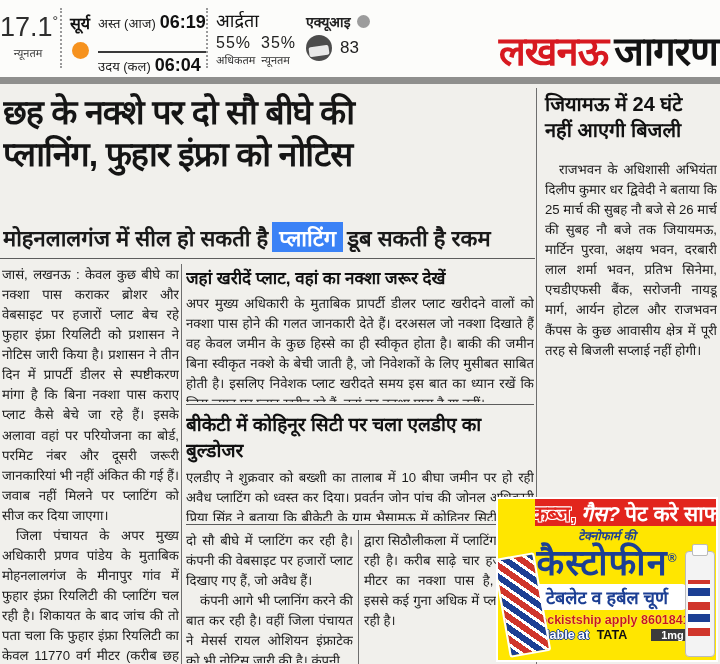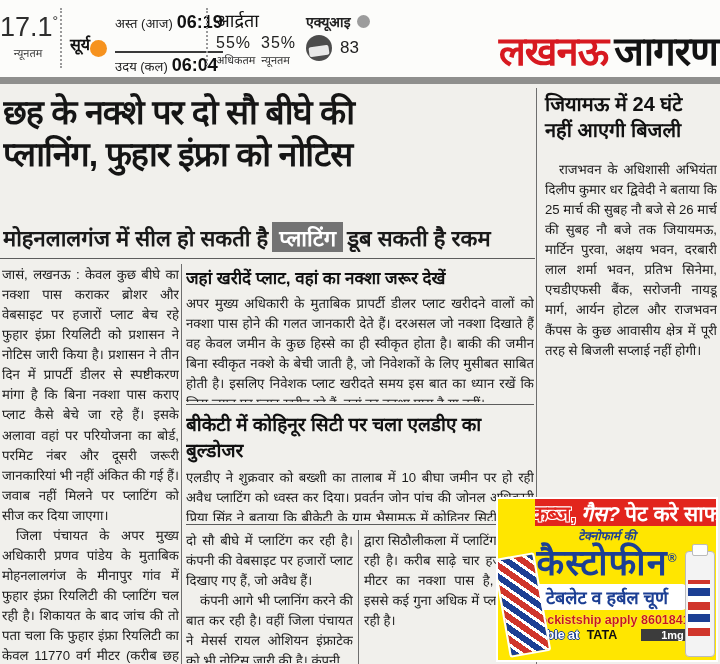--- a/index.html
+++ b/index.html
@@ -11,21 +11,21 @@
   }
   
   .topbar{position:absolute;left:0;top:0;width:720px;height:77px;background:#fcfcfa;}
   .temp-block{position:absolute;left:0;top:12px;width:56px;text-align:center;}
   .temp-val{font-size:27px;color:#2e2e2e;}
   .temp-deg{font-size:14px;vertical-align:super;}
   .temp-label{font-size:11px;color:#3c3c3c;margin-top:2px;}
   .vdot{position:absolute;top:8px;height:60px;border-left:2px dotted #9a9a9a;}
   .vdot1{left:60px;} .vdot2{left:206px;}
   .sun-block{position:absolute;left:70px;top:12px;display:flex;}
-  .sun-left{display:flex;flex-direction:row;align-items:center;margin-right:8px;}
+  .sun-left{display:flex;flex-direction:column;align-items:center;margin-right:8px;}
   .sun-word{font-size:16px;font-weight:bold;color:#111;}
   .sun-icon{width:17px;height:17px;border-radius:50%;background:#f6921e;margin-top:8px;}
   .sun-row1{font-size:13px;color:#222;border-bottom:2px solid #3a3a3a;padding-bottom:18px;}
   .sun-row2{font-size:13px;color:#222;padding-top:2px;}
   .sun-time{font-size:18px;font-weight:bold;color:#111;margin-left:4px;}
   .hum-block{position:absolute;left:216px;top:8px;}
   .hum-title{font-size:18px;font-weight:normal;color:#111;}
   .hum-vals{font-size:16px;color:#222;margin-top:2px;letter-spacing:1px;}
   .hum-vals span{margin-right:10px;}
   .hum-labels{font-size:11px;color:#333;}
@@ -37,21 +37,21 @@
   .face-icon{position:relative;width:26px;height:26px;border-radius:50%;background:#4c4c4c;display:inline-block;}
   .face-mask{position:absolute;left:3px;top:11px;width:20px;height:10px;background:#e8e8e8;border-radius:2px;transform:rotate(-8deg);}
   .aqi-val{font-size:17px;color:#222;}
   .masthead{position:absolute;right:2px;top:22px;font-size:40px;font-weight:bold;white-space:nowrap;letter-spacing:-1px;}
   .mh-red{color:#d71920;margin-right:6px;}
   .mh-black{color:#131313;}
   .gray-strip{position:absolute;left:0;top:77px;width:720px;height:7px;background:#8f8f8d;}
   
   .headline{position:absolute;left:3px;top:92px;width:532px;font-size:34px;line-height:1.23;font-weight:bold;color:#151515;letter-spacing:-1px;white-space:nowrap;overflow:hidden;}
   .subhead{position:absolute;left:3px;top:222px;width:532px;font-size:22px;font-weight:bold;color:#1a1a1a;white-space:nowrap;overflow:hidden;}
-  .subhead .hl{background:#737373;color:#ffffff;padding:15px 7px;margin:16px 4px;}
+  .subhead .hl{background:#3b82f6;color:#ffffff;padding:15px 7px;margin:16px 4px;}
   .hrule{position:absolute;border-top:1px solid #5c5c5c;}
   .hr-top{left:0;top:258px;width:535px;}
   .hr-mid1{left:186px;top:404px;width:348px;}
   .hr-mid2{left:186px;top:524px;width:348px;}
   .vrule{position:absolute;border-left:1px solid #6e6e6e;}
   .vr-col1{left:181px;top:264px;height:400px;}
   .vr-main{left:536px;top:88px;height:576px;}
   .vr-mid{left:358px;top:530px;height:134px;}
   .bodytext{font-size:13.2px;line-height:1.52;text-align:justify;color:#1c1c1c;overflow:hidden;}
   .bodytext p{margin:0;}
@@ -73,21 +73,21 @@
   .ad-kabj{color:#e2251d;text-shadow:-1px -1px 0 #fff,1px -1px 0 #fff,-1px 1px 0 #fff,1px 1px 0 #fff;}
   .ad-gas{color:#fff;font-style:italic;}
   .ad-pet{color:#fff;}
   .ad-brandsmall{text-align:center;color:#1c3f94;font-weight:bold;font-style:italic;font-size:12px;margin-top:1px;}
   .ad-brand{text-align:center;color:#1c3f94;font-weight:bold;font-size:36px;line-height:1.05;letter-spacing:1px;white-space:nowrap;}
   .ad-reg{font-size:12px;vertical-align:super;}
   .ad-tagband{background:#ffffff;color:#1c3f94;font-weight:bold;font-size:18px;text-align:center;margin:2px 30px 0 30px;border-radius:4px;padding:1px 0;white-space:nowrap;overflow:hidden;}
   .ad-stockist{text-align:center;color:#c81a12;font-weight:bold;font-size:12.5px;margin-top:3px;text-shadow:0 0 1px #fff;white-space:nowrap;}
   .ad-available{text-align:center;font-weight:bold;font-size:12.5px;margin-top:1px;color:#fff;text-shadow:-1px 0 0 #1c3f94,1px 0 0 #1c3f94,0 -1px 0 #1c3f94,0 1px 0 #1c3f94;white-space:nowrap;}
   .ad-tata{color:#111;text-shadow:none;margin-left:4px;}
-  .ad-1mg{background:#3c3c3c;color:#fff;text-shadow:none;padding:0 20px;margin-left:21px;font-size:11px;}
+  .ad-1mg{background:#3c3c3c;color:#fff;text-shadow:none;padding:0 10px;margin-left:21px;font-size:11px;}
   .ad-strip{position:absolute;left:3px;top:56px;width:38px;height:96px;transform:rotate(-10deg);border:2px solid #fff;border-radius:3px;background:repeating-linear-gradient(45deg,#1c3f94 0 6px,#ffffff 6px 9px,#d0352b 9px 15px,#ffffff 15px 18px);}
   .ad-bottle{position:absolute;right:1px;top:52px;width:28px;height:104px;background:#f3f3f3;border:1px solid #bbb;border-radius:4px;}
   .ad-bottle-cap{position:absolute;left:6px;top:-8px;width:14px;height:10px;background:#fdfdfd;border:1px solid #bbb;border-radius:2px;}
   .ad-bottle-label{position:absolute;left:2px;top:28px;width:22px;height:56px;background:repeating-linear-gradient(0deg,#d0352b 0 8px,#ffffff 8px 14px,#1c3f94 14px 22px,#ffffff 22px 26px);}
 </style>
 </head>
 <body>
 
 <div class="page">
 

